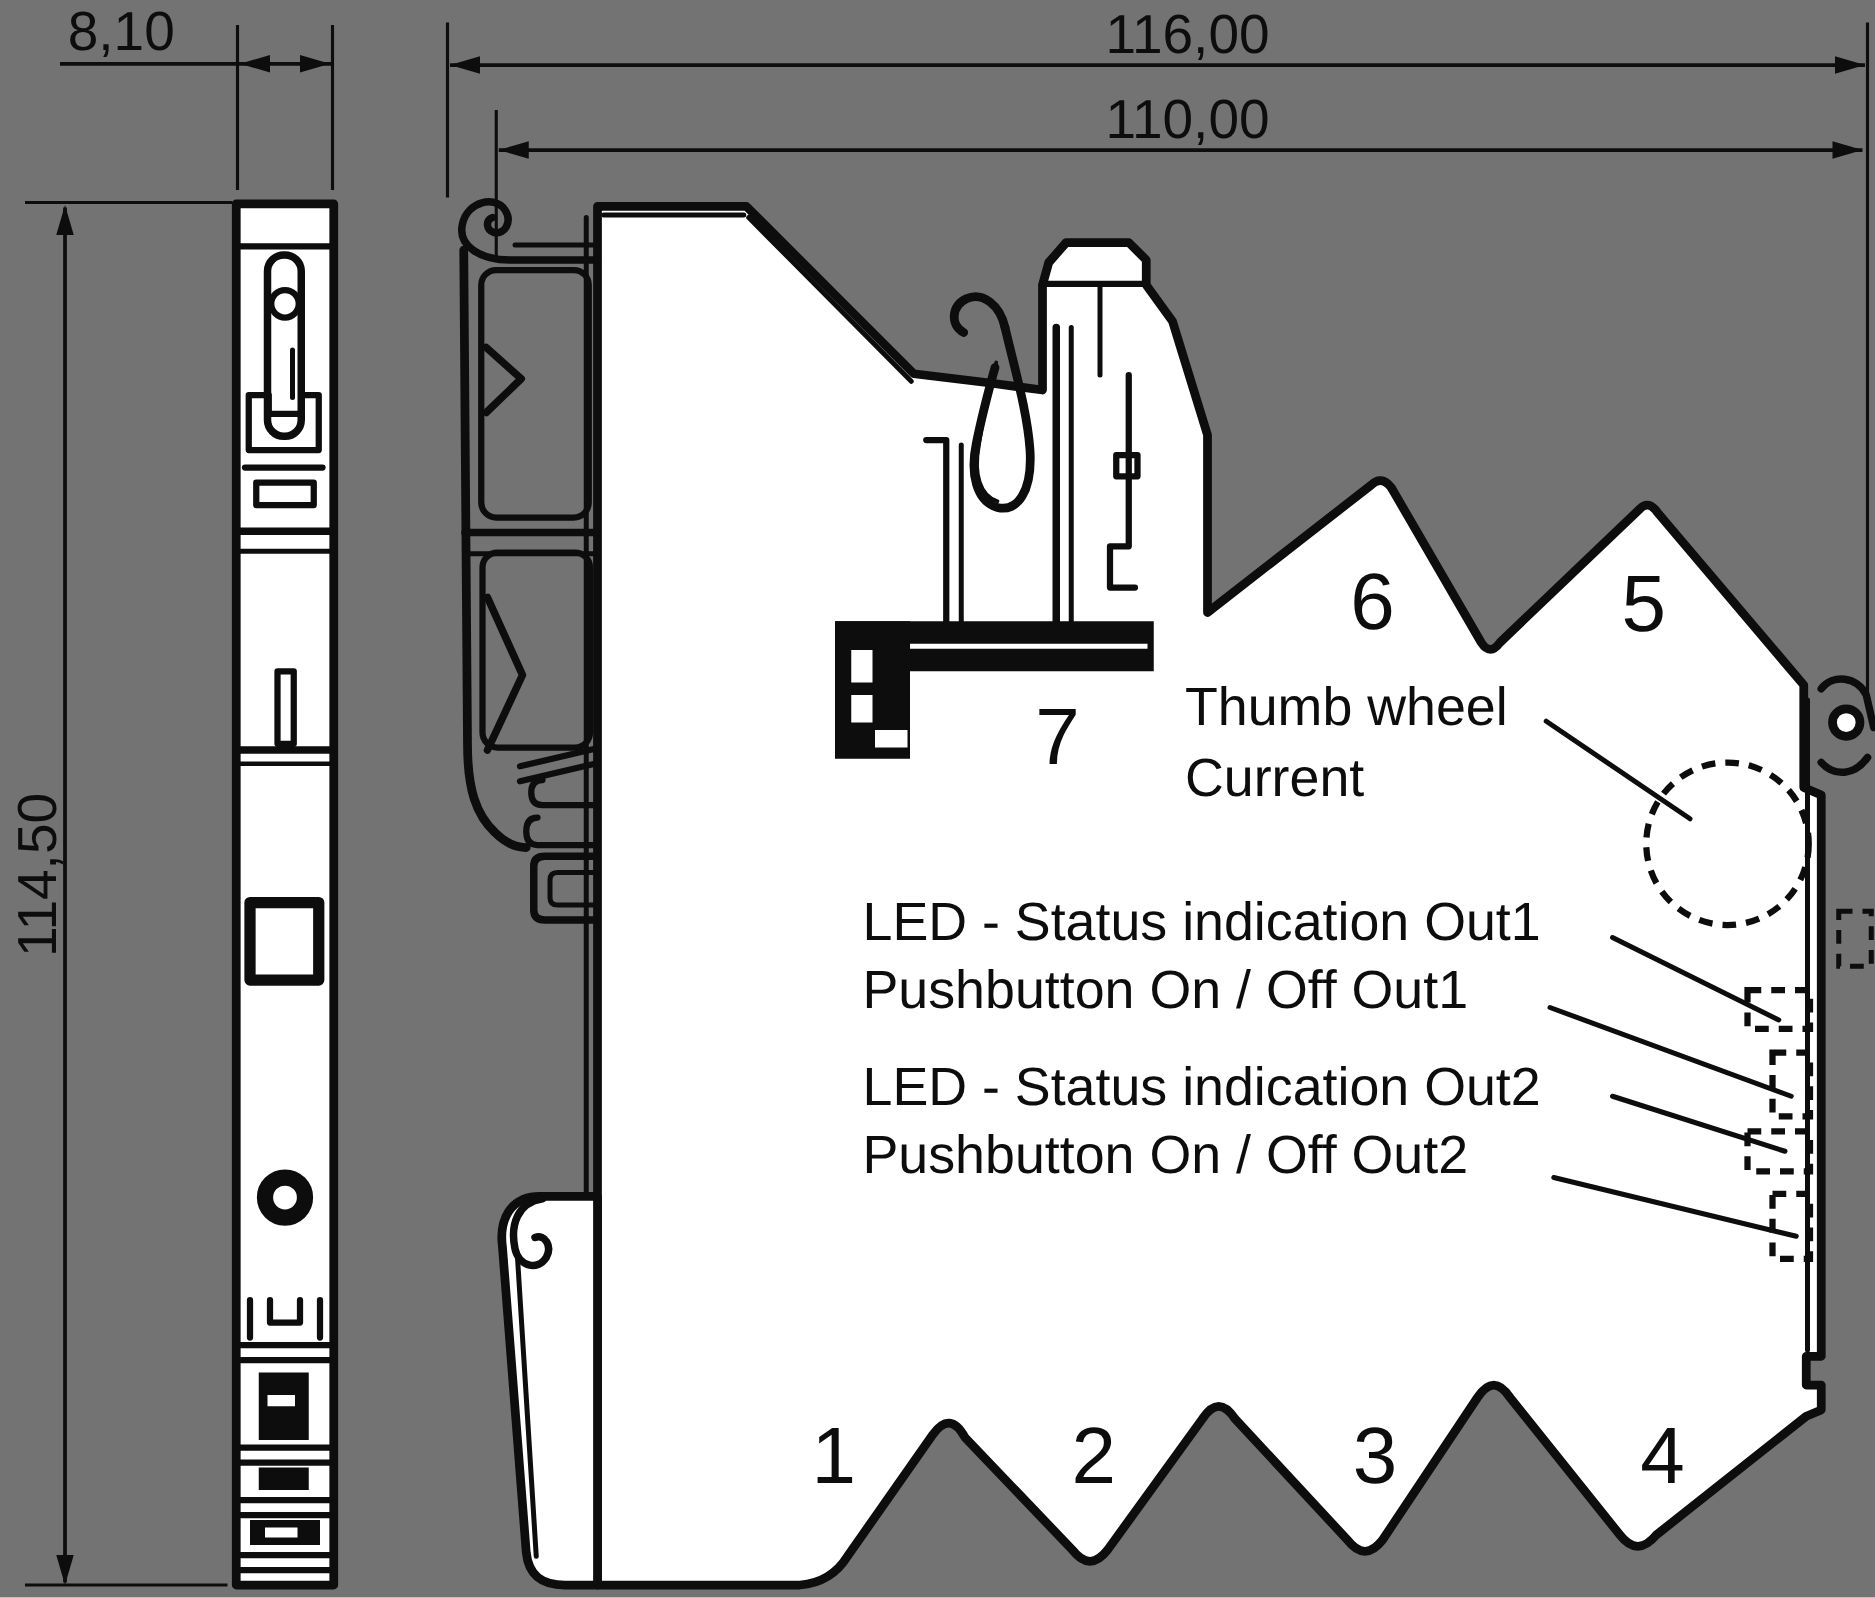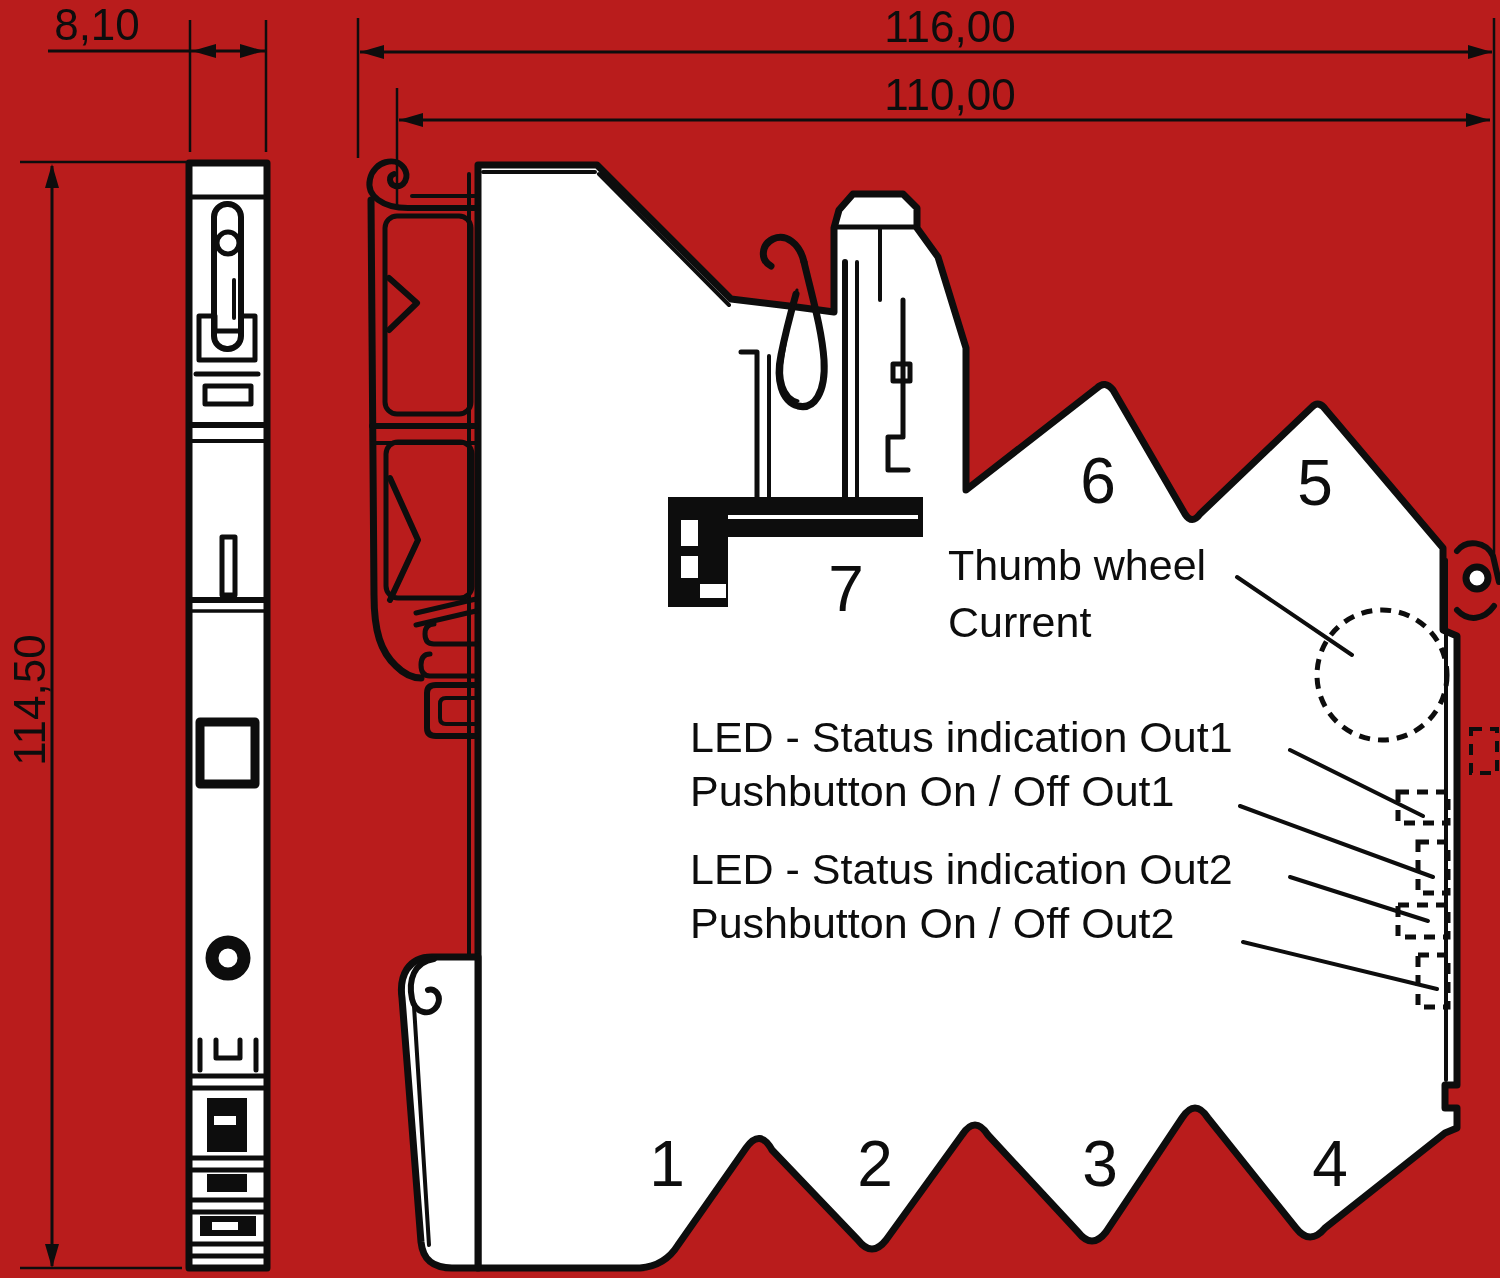--- a/index.html
+++ b/index.html
@@ -1,20 +1,20 @@
 <!DOCTYPE html>
 <html><head>
 <meta charset="utf-8">
 <style>
   html, body { margin: 0; padding: 0; background: #ffffff; }
   .canvas {
     position: relative;
     width: 1500px;
     height: 1278px;
-    background: #b91c1c;
+    background: #737373;
     font-family: "Liberation Sans", sans-serif;
     overflow: hidden;
   }
   svg { display: block; }
   .ln   { stroke: #0d0d0d; fill: none; stroke-linecap: round; stroke-linejoin: round; }
   .fillw{ fill: #ffffff; stroke: #0d0d0d; stroke-linejoin: round; }
   .fillb{ fill: #0d0d0d; stroke: none; }
   .dim  { stroke: #0d0d0d; stroke-width: 3; fill: none; }
   .ext  { stroke: #0d0d0d; stroke-width: 2.5; fill: none; }
   .arr  { fill: #0d0d0d; stroke: none; }

